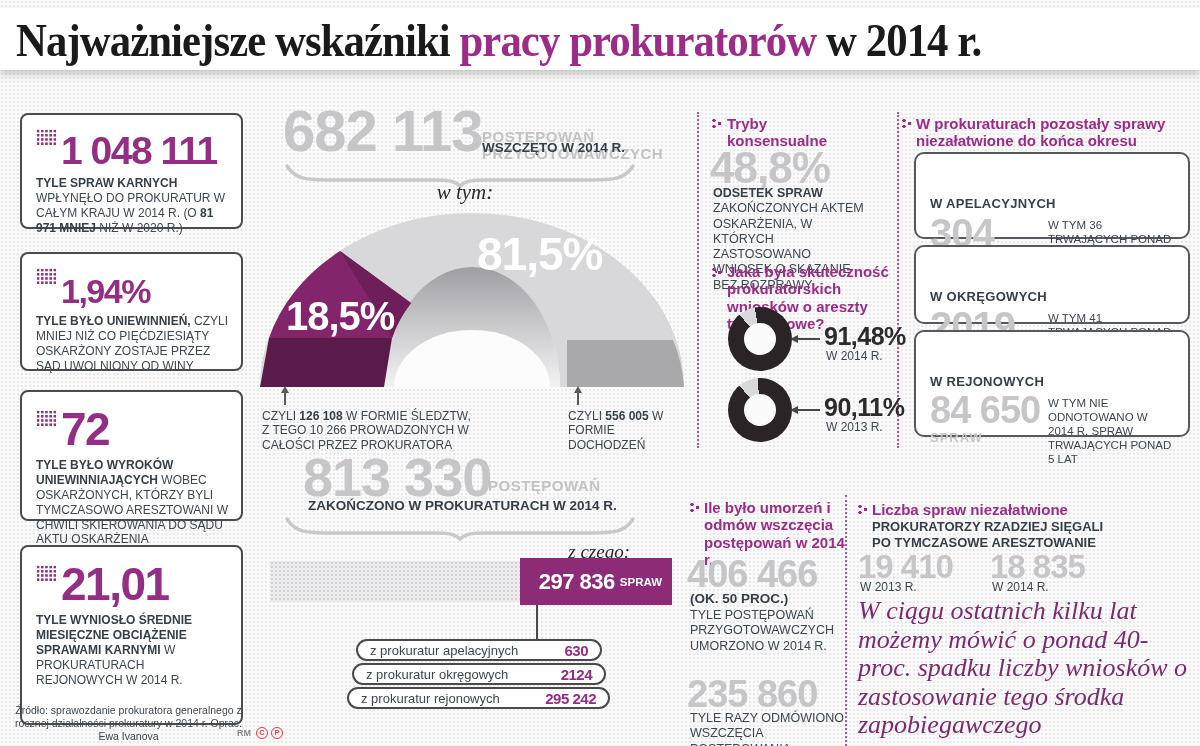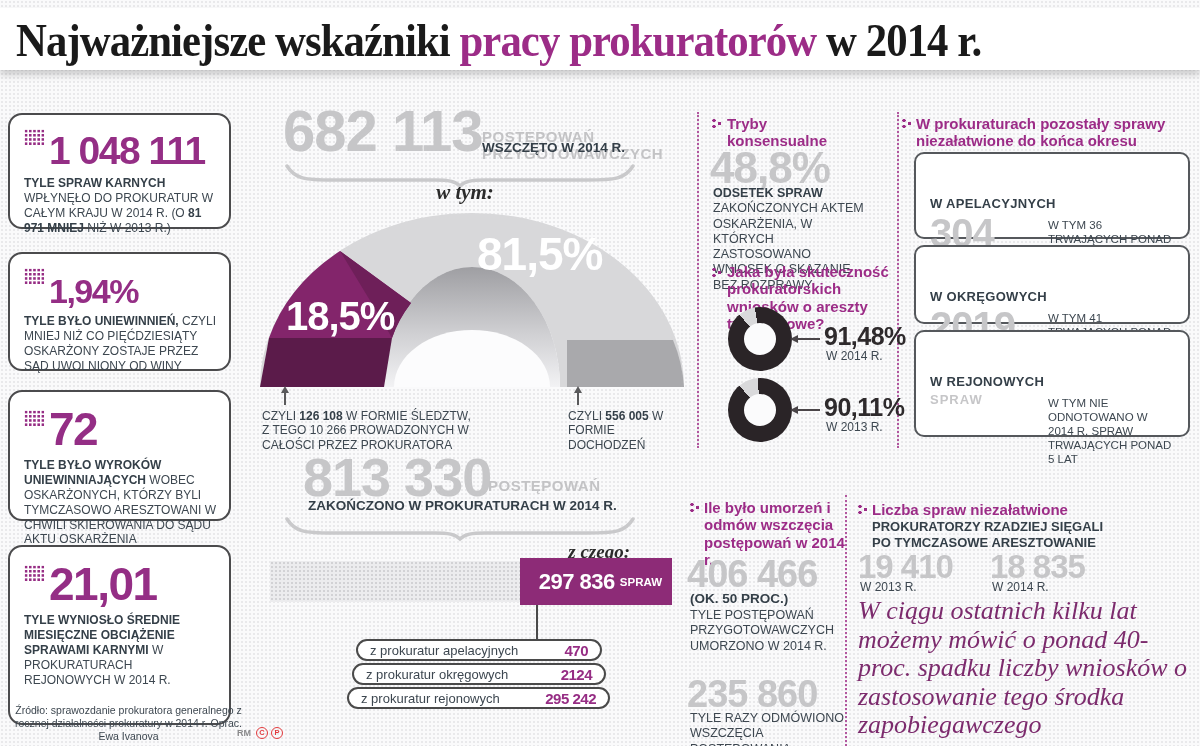--- a/index.html
+++ b/index.html
@@ -11,33 +11,33 @@
     background-size:4px 4px;
   }
   
   .title-band { position:absolute; left:0; top:8px; width:1200px; height:62px; background:#fff;
     box-shadow:0 5px 7px rgba(0,0,0,0.18); }
   .title { position:absolute; left:16px; top:6px; font-family:"Liberation Serif", serif;
     font-weight:bold; font-size:46px; letter-spacing:-1px; color:#1a1a1a; white-space:nowrap;
     transform:scaleX(0.93); transform-origin:left center; }
   .title .accent { color:#9c2c87; }
   
-  .card { position:absolute; left:8px; width:223px; background:#fff; border:2px solid #4b4b4d;
-    border-radius:14px; padding:14px 12px 0 14px; }
+  .card { position:absolute; left:20px; width:223px; background:#fff; border:2px solid #4b4b4d;
+    border-radius:8px; padding:14px 12px 0 14px; }
   .dots-icon { display:inline-block; width:21px; height:17px; vertical-align:18px; margin-right:4px;
     background-image:radial-gradient(#962d84 1.2px, transparent 1.4px); background-size:4.2px 4.2px; }
   .card-value { display:inline-block; font-weight:bold; color:#942e85; letter-spacing:-1.5px; line-height:1; }
   .card-text { margin-top:6px; font-size:12px; line-height:1.24; color:#3d4750; }
   .card-text b { color:#343f48; }
   .source { position:absolute; left:12px; top:704px; width:233px; font-size:10.5px; line-height:1.25; color:#3d4750;text-align:center; }
   
   .bignum { position:absolute; font-weight:bold; color:#c6c6c8; letter-spacing:-1px; line-height:1; }
   .graylabel { position:absolute; font-weight:bold; color:#c3c3c5; font-size:15px; line-height:1.12; letter-spacing:0.5px; }
   .darklabel { position:absolute; font-weight:bold; color:#343f48; font-size:13.5px; }
-  .italic-note { position:absolute; font-family:"Liberation Serif", serif; font-style:italic; font-weight:bold;
+  .italic-note { position:absolute; font-family:"Liberation Serif", serif; font-style:italic; font-weight:normal;
     font-size:21px; color:#2b2b2b; }
   
   .note { position:absolute; font-size:12px; line-height:1.2; color:#3d4750; }
   .note b { color:#343f48; }
   .up-arrow { position:absolute; width:2px; height:13px; background:#5a5a5c; }
   .up-arrow::before { content:''; position:absolute; left:-3px; top:-6px;
     border-bottom:7px solid #5a5a5c; border-left:4px solid transparent; border-right:4px solid transparent; }
   
   .bar { position:absolute; left:270px; top:561px; width:402px; height:41px;
     background-color:#ececee; background-image:radial-gradient(#d2d2d5 1px, transparent 1.15px); background-size:4px 4px; }
@@ -95,21 +95,21 @@
 <body>
 
 <div id="canvas">
 
   <div class="title-band">
     <div class="title"><span>Najważniejsze wskaźniki </span><span class="accent">pracy prokuratorów</span><span> w 2014 r.</span></div>
   </div>
 
   <div class="card" style="top:113px;height:116px;">
     <span class="dots-icon"></span><span class="card-value" style="font-size:39px;">1 048 111</span>
-    <div class="card-text"><b>TYLE SPRAW KARNYCH</b><span> WPŁYNĘŁO DO PROKURATUR W CAŁYM KRAJU W 2014 R. (O </span><b>81 971 MNIEJ</b><span> NIŻ W 2013 R.)</span></div>
+    <div class="card-text"><b>TYLE SPRAW KARNYCH</b><span> WPŁYNĘŁO DO PROKURATUR W CAŁYM KRAJU W 2014 R. (O </span><b>81 971 MNIEJ</b><span> NIŻ W 2020 R.)</span></div>
   </div>
   <div class="card" style="top:252px;height:119px;">
     <span class="dots-icon"></span><span class="card-value" style="font-size:34px;">1,94%</span>
     <div class="card-text"><b>TYLE BYŁO UNIEWINNIEŃ,</b><span> CZYLI MNIEJ NIŻ CO PIĘĆDZIESIĄTY OSKARŻONY ZOSTAJE PRZEZ SĄD UWOLNIONY OD WINY</span></div>
   </div>
   <div class="card" style="top:390px;height:131px;">
     <span class="dots-icon"></span><span class="card-value" style="font-size:46px;">72</span>
     <div class="card-text"><b>TYLE BYŁO WYROKÓW UNIEWINNIAJĄCYCH</b><span> WOBEC OSKARŻONYCH, KTÓRZY BYLI TYMCZASOWO ARESZTOWANI W CHWILI SKIEROWANIA DO SĄDU AKTU OSKARŻENIA</span></div>
   </div>
   <div class="card" style="top:545px;height:180px;">
@@ -162,21 +162,21 @@
 
   <div class="bar">
     <div class="bar-seg">
       <span class="v">297 836</span>
       <span class="u">SPRAW</span>
     </div>
   </div>
   <div class="connector"></div>
   <div class="pill" style="left:356px;top:639px;width:246px;">
     <span class="lbl">z prokuratur apelacyjnych</span>
-    <span class="val">470</span>
+    <span class="val">630</span>
   </div>
   <div class="pill" style="left:352px;top:663px;width:254px;">
     <span class="lbl">z prokuratur okręgowych</span>
     <span class="val">2124</span>
   </div>
   <div class="pill" style="left:347px;top:687px;width:263px;">
     <span class="lbl">z prokuratur rejonowych</span>
     <span class="val">295 242</span>
   </div>
 
@@ -220,20 +220,21 @@
         <div class="val" style="font-size:40px;">2019</div>
         <div class="unit">SPRAW</div>
       </div>
       <div class="note2">W TYM 41 TRWAJĄCYCH PONAD 5 LAT</div>
     </div>
   </div>
   <div class="rbox" style="top:330px;height:107px;">
     <div class="hdr">W REJONOWYCH</div>
     <div class="row">
       <div>
+        <div class="val" style="font-size:38px;">84 650</div>
         <div class="unit">SPRAW</div>
       </div>
       <div class="note2">W TYM NIE ODNOTOWANO W 2014 R. SPRAW TRWAJĄCYCH PONAD 5 LAT</div>
     </div>
   </div>
 
   <span class="bullet" style="left:690px;top:501px;"></span>
   <div class="sec-title" style="left:704px;top:499px;width:150px;">Ile było umorzeń i odmów wszczęcia postępowań w 2014 r.</div>
   <div class="bignum" style="left:687px;top:555px;font-size:38px;">406 466</div>
   <div class="darklabel" style="left:690px;top:591px;">(OK. 50 PROC.)</div>

